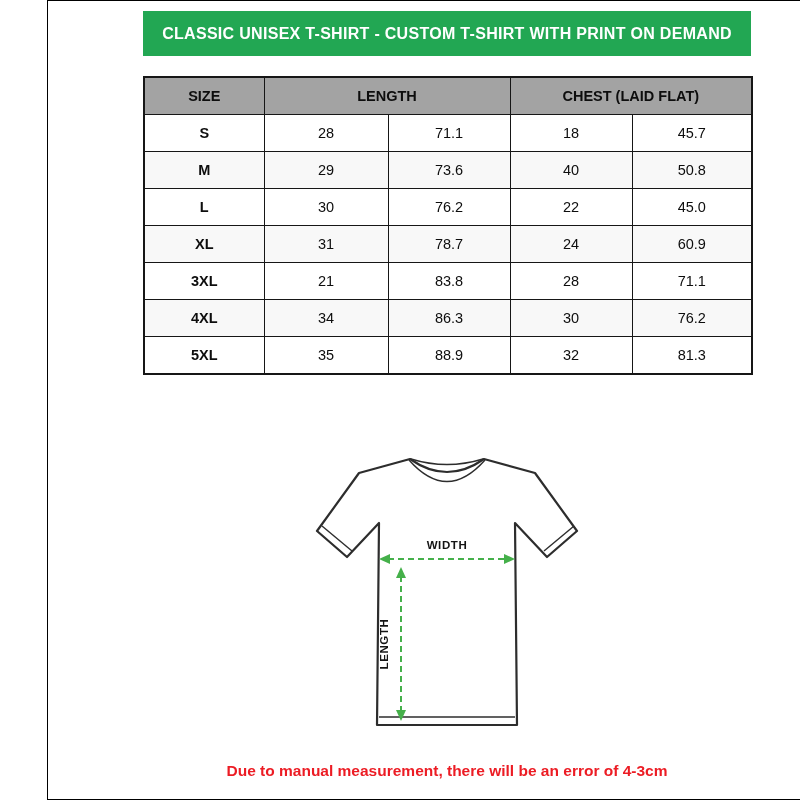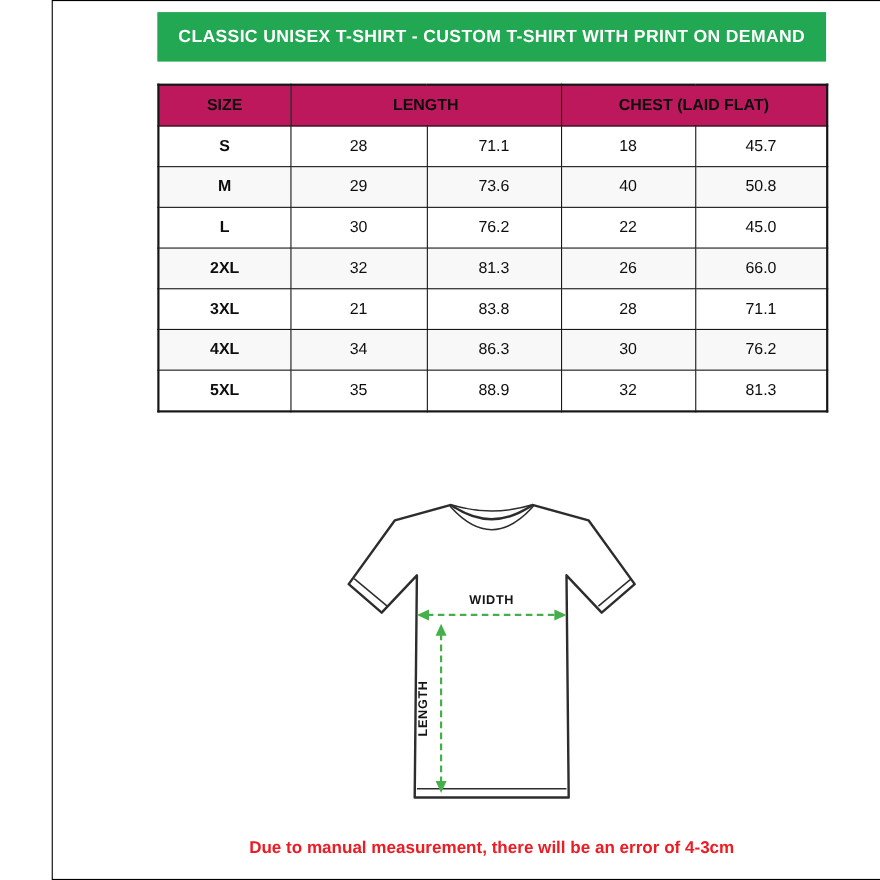--- a/index.html
+++ b/index.html
@@ -21,21 +21,21 @@
   
   .chart{
     position:absolute;left:95px;top:75px;width:608px;
     border-collapse:collapse;table-layout:fixed;
     border:2px solid #161616;
   }
   .chart th,.chart td{
     border:1px solid #161616;height:36px;padding:0;
     text-align:center;vertical-align:middle;font-size:14.5px;color:#0d0d0d;
   }
-  .chart thead th{background:#be185d;font-weight:bold;}
+  .chart thead th{background:#a3a3a3;font-weight:bold;}
   .chart tbody th{font-weight:bold;}
   .chart tbody td{font-weight:normal;}
   .chart tbody tr:nth-child(even){background:#f8f8f8;}
   
   .diagram{position:absolute;left:249px;top:436px;width:302px;height:314px;}
   .shirt-stroke{fill:#ffffff;stroke:#2d2d2d;stroke-width:2.2;stroke-linejoin:round;}
   .shirt-detail{fill:none;stroke:#2d2d2d;stroke-width:1.4;}
   .arrow-line{stroke:var(--arrow-green,#45b04a);stroke-width:2;stroke-dasharray:6 4;fill:none;}
   .arrow-head{fill:var(--arrow-green,#45b04a);stroke:none;}
   .arrow-label{
@@ -88,25 +88,25 @@
         <td>50.8</td>
       </tr>
       <tr>
         <th>L</th>
         <td>30</td>
         <td>76.2</td>
         <td>22</td>
         <td>45.0</td>
       </tr>
       <tr>
-        <th>2XL</th>
-        <td>32</td>
-        <td>81.3</td>
-        <td>26</td>
-        <td>66.0</td>
+        <th>XL</th>
+        <td>31</td>
+        <td>78.7</td>
+        <td>24</td>
+        <td>60.9</td>
       </tr>
       <tr>
         <th>3XL</th>
         <td>21</td>
         <td>83.8</td>
         <td>28</td>
         <td>71.1</td>
       </tr>
       <tr>
         <th>4XL</th>

